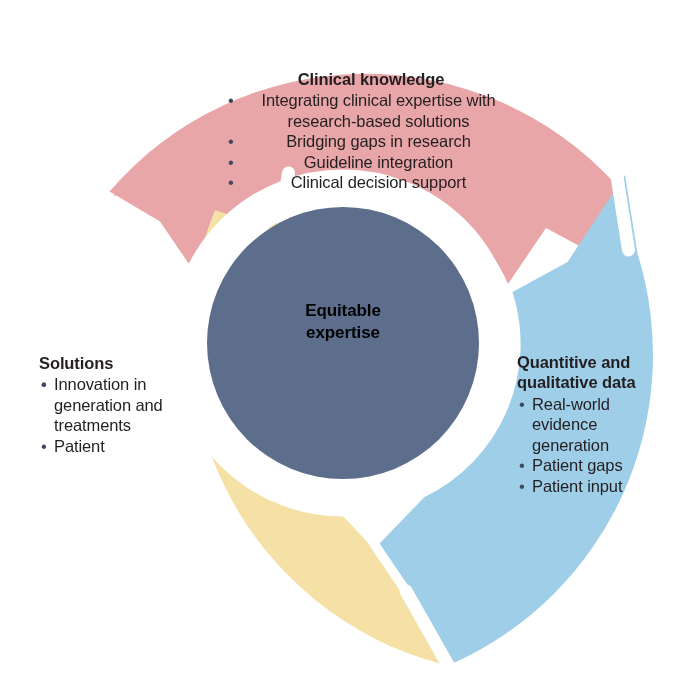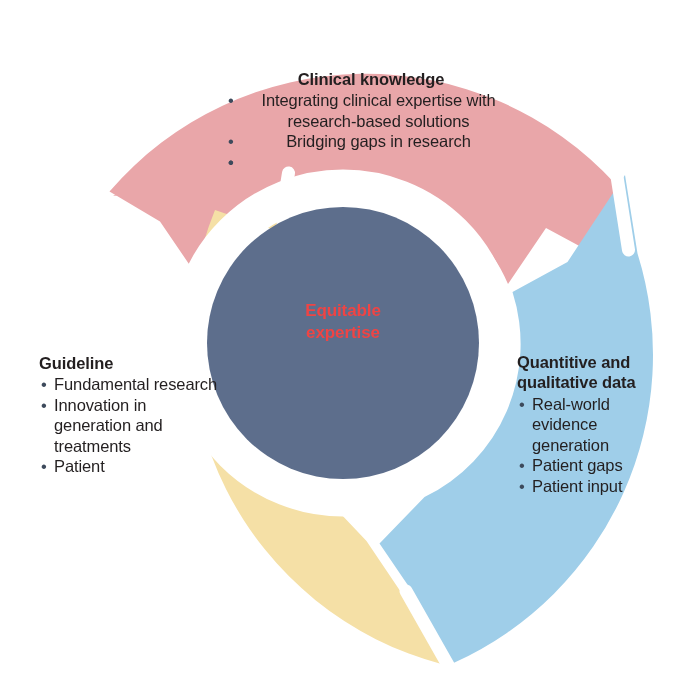--- a/index.html
+++ b/index.html
@@ -88,21 +88,21 @@
     text-align: left;
   }
 
   
   #hub-label {
     position: absolute;
     left: 243px;
     top: 300px;
     width: 200px;
     text-align: center;
-    color: #ef4444;
+    color: #000000;
     font-weight: bold;
     font-size: 17px;
     line-height: 1.3;
     letter-spacing: -0.1px;
     pointer-events: none;
   }
   #hub-label .hub-line {
     display: block;
   }
 </style>
@@ -167,29 +167,29 @@
   <div id="hub-label">
     <span class="hub-line">Equitable</span>
     <span class="hub-line">expertise</span>
   </div>
 
   <div class="seg-text" id="text-clinical">
     <div class="seg-title">Clinical knowledge</div>
     <ul class="seg-list">
       <li><span class="bullet">•</span><span>Integrating clinical expertise with research-based solutions</span></li>
       <li><span class="bullet">•</span><span>Bridging gaps in research</span></li>
+      <li><span class="bullet">•</span><span>Guideline integration</span></li>
+      <li><span class="bullet">•</span><span>Clinical decision support</span></li>
+    </ul>
+  </div>
+
+  <div class="seg-text" id="text-solutions">
+    <div class="seg-title">Solutions</div>
+    <ul class="seg-list">
       <li><span class="bullet">•</span></li>
-      <li><span class="bullet">•</span></li>
-    </ul>
-  </div>
-
-  <div class="seg-text" id="text-solutions">
-    <div class="seg-title">Guideline</div>
-    <ul class="seg-list">
-      <li><span class="bullet">•</span><span>Fundamental research</span></li>
       <li><span class="bullet">•</span><span>Innovation in generation and treatments</span></li>
       <li><span class="bullet">•</span><span>Patient</span></li>
     </ul>
   </div>
 
   <div class="seg-text" id="text-data">
     <div class="seg-title">
       <span style="display:block">Quantitive and</span>
       <span style="display:block">qualitative data</span>
     </div>

